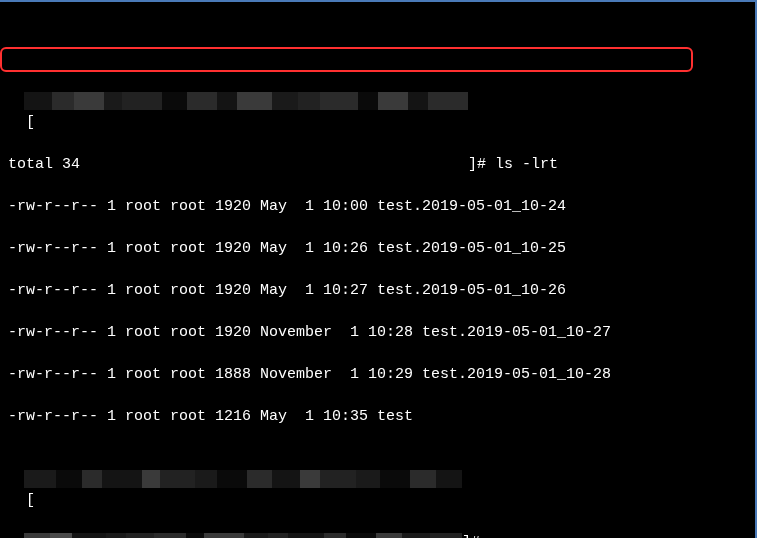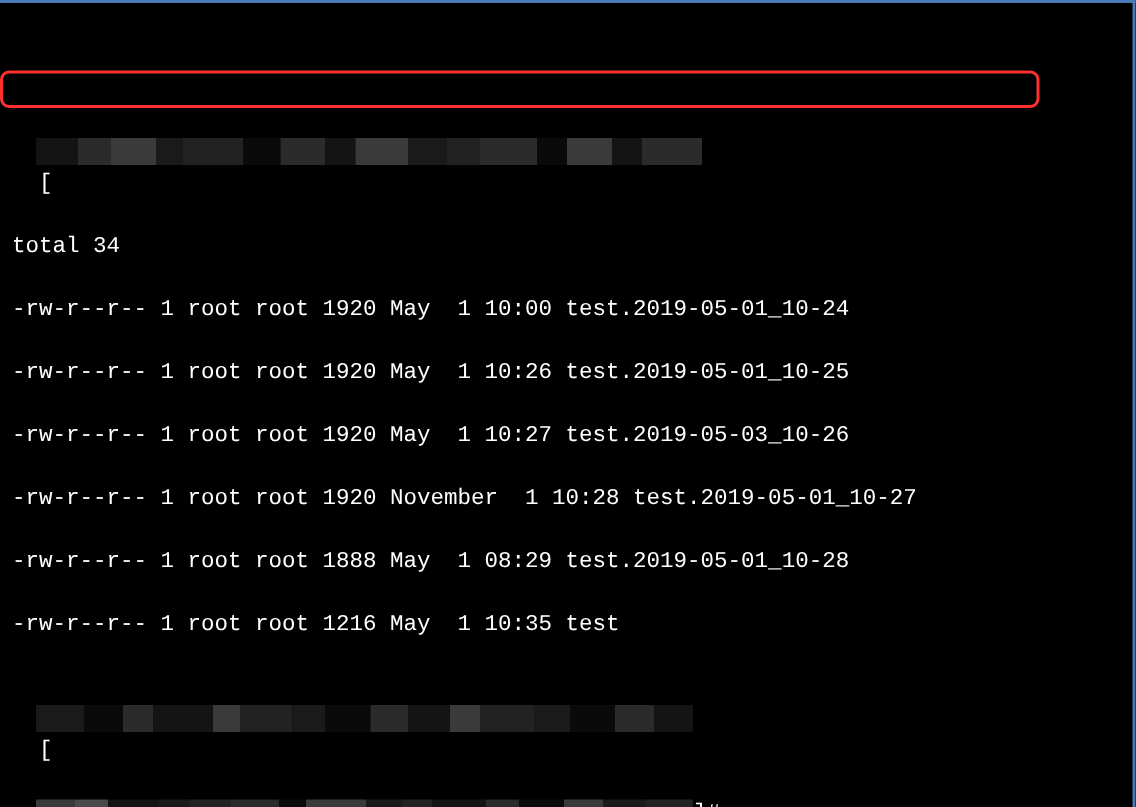--- a/index.html
+++ b/index.html
@@ -66,28 +66,29 @@
 </head>
 <body>
 
 
 
 <div class="line">
   <span class="prompt-bracket">[</span>
   <div class="pixelated" style="left:16px; width:444px;">
     <span class="px4" style="width:28px"></span><span class="px2" style="width:22px"></span><span class="px3" style="width:30px"></span><span class="px1" style="width:18px"></span><span class="px6" style="width:40px"></span><span class="px5" style="width:25px"></span><span class="px2" style="width:30px"></span><span class="px4" style="width:20px"></span><span class="px3" style="width:35px"></span><span class="px1" style="width:26px"></span><span class="px6" style="width:22px"></span><span class="px2" style="width:38px"></span><span class="px5" style="width:20px"></span><span class="px3" style="width:30px"></span><span class="px4" style="width:20px"></span><span class="px2" style="width:40px"></span>
   </div>
+  <span class="after-pixel" style="left:460px;"><span>]#</span> <span>ls -lrt</span></span>
 </div>
 
 <div class="line">total 34</div>
 <div class="line">-rw-r--r-- 1 root root 1920 May  1 10:00 test.2019-05-01_10-24</div>
 <div class="line">-rw-r--r-- 1 root root 1920 May  1 10:26 test.2019-05-01_10-25</div>
-<div class="line">-rw-r--r-- 1 root root 1920 May  1 10:27 test.2019-05-03_10-26</div>
+<div class="line">-rw-r--r-- 1 root root 1920 May  1 10:27 test.2019-05-01_10-26</div>
 <div class="line">-rw-r--r-- 1 root root 1920 November  1 10:28 test.2019-05-01_10-27</div>
-<div class="line">-rw-r--r-- 1 root root 1888 May  1 08:29 test.2019-05-01_10-28</div>
+<div class="line">-rw-r--r-- 1 root root 1888 November  1 10:29 test.2019-05-01_10-28</div>
 <div class="line">-rw-r--r-- 1 root root 1216 May  1 10:35 test</div>
 
 <div class="line">
   <span class="prompt-bracket">[</span>
   <div class="pixelated" style="left:16px; width:438px;">
     <span class="px1" style="width:32px"></span><span class="px5" style="width:26px"></span><span class="px2" style="width:20px"></span><span class="px4" style="width:40px"></span><span class="px3" style="width:18px"></span><span class="px6" style="width:35px"></span><span class="px1" style="width:22px"></span><span class="px5" style="width:30px"></span><span class="px2" style="width:25px"></span><span class="px4" style="width:28px"></span><span class="px3" style="width:20px"></span><span class="px6" style="width:36px"></span><span class="px1" style="width:24px"></span><span class="px5" style="width:30px"></span><span class="px2" style="width:26px"></span><span class="px4" style="width:26px"></span>
   </div>
   <span class="after-pixel" style="left:454px;">]#</span>
 </div>
 

